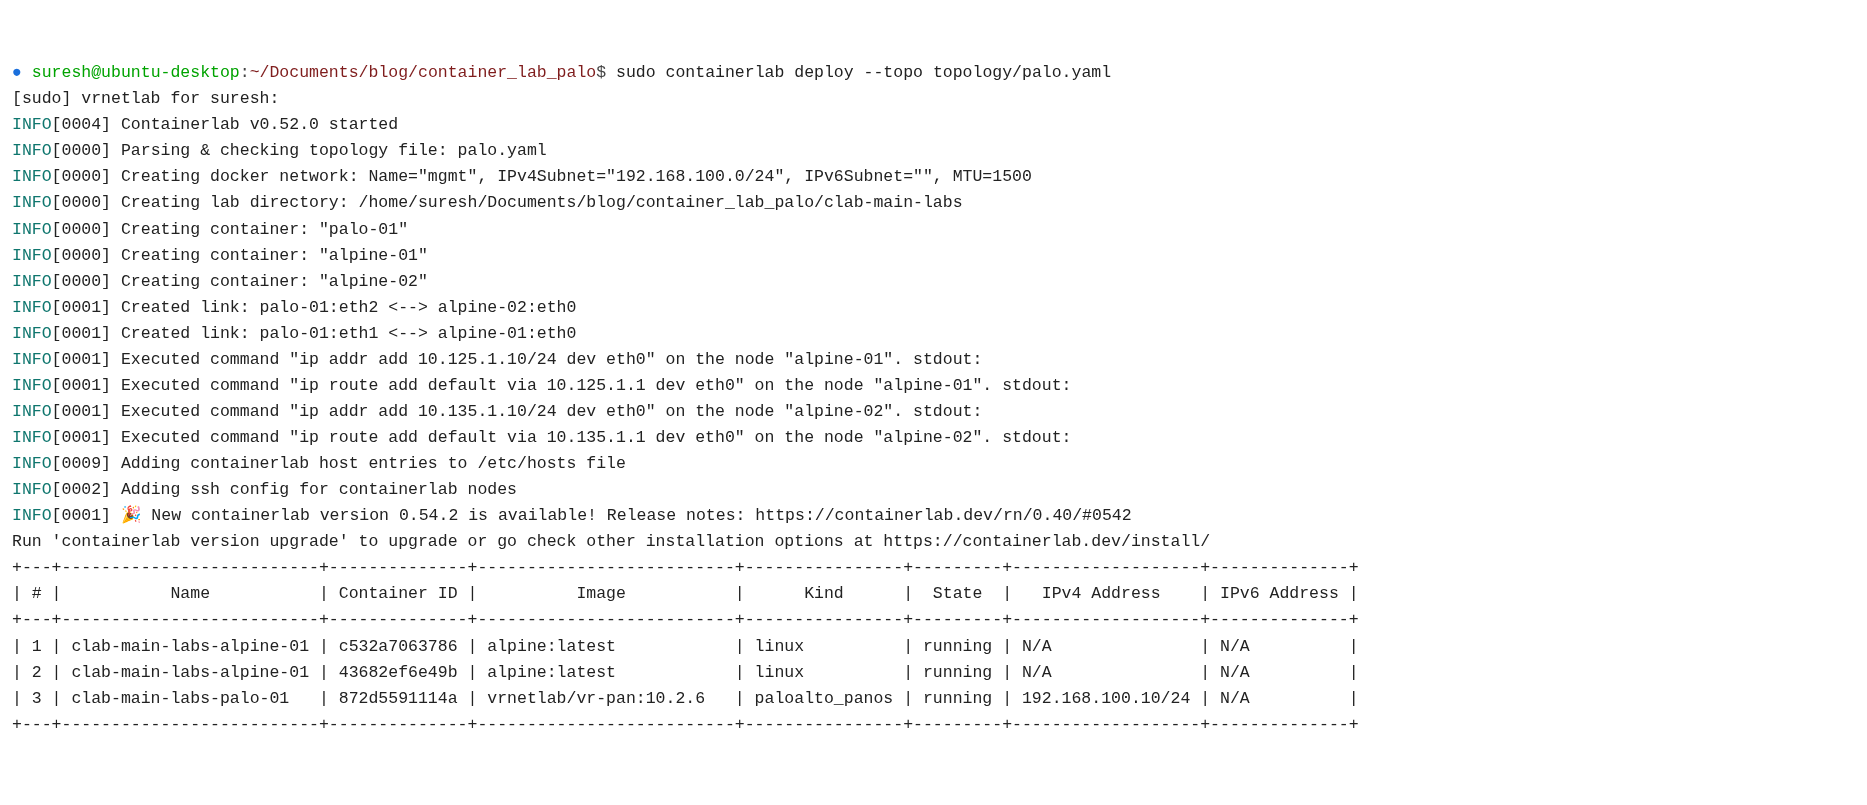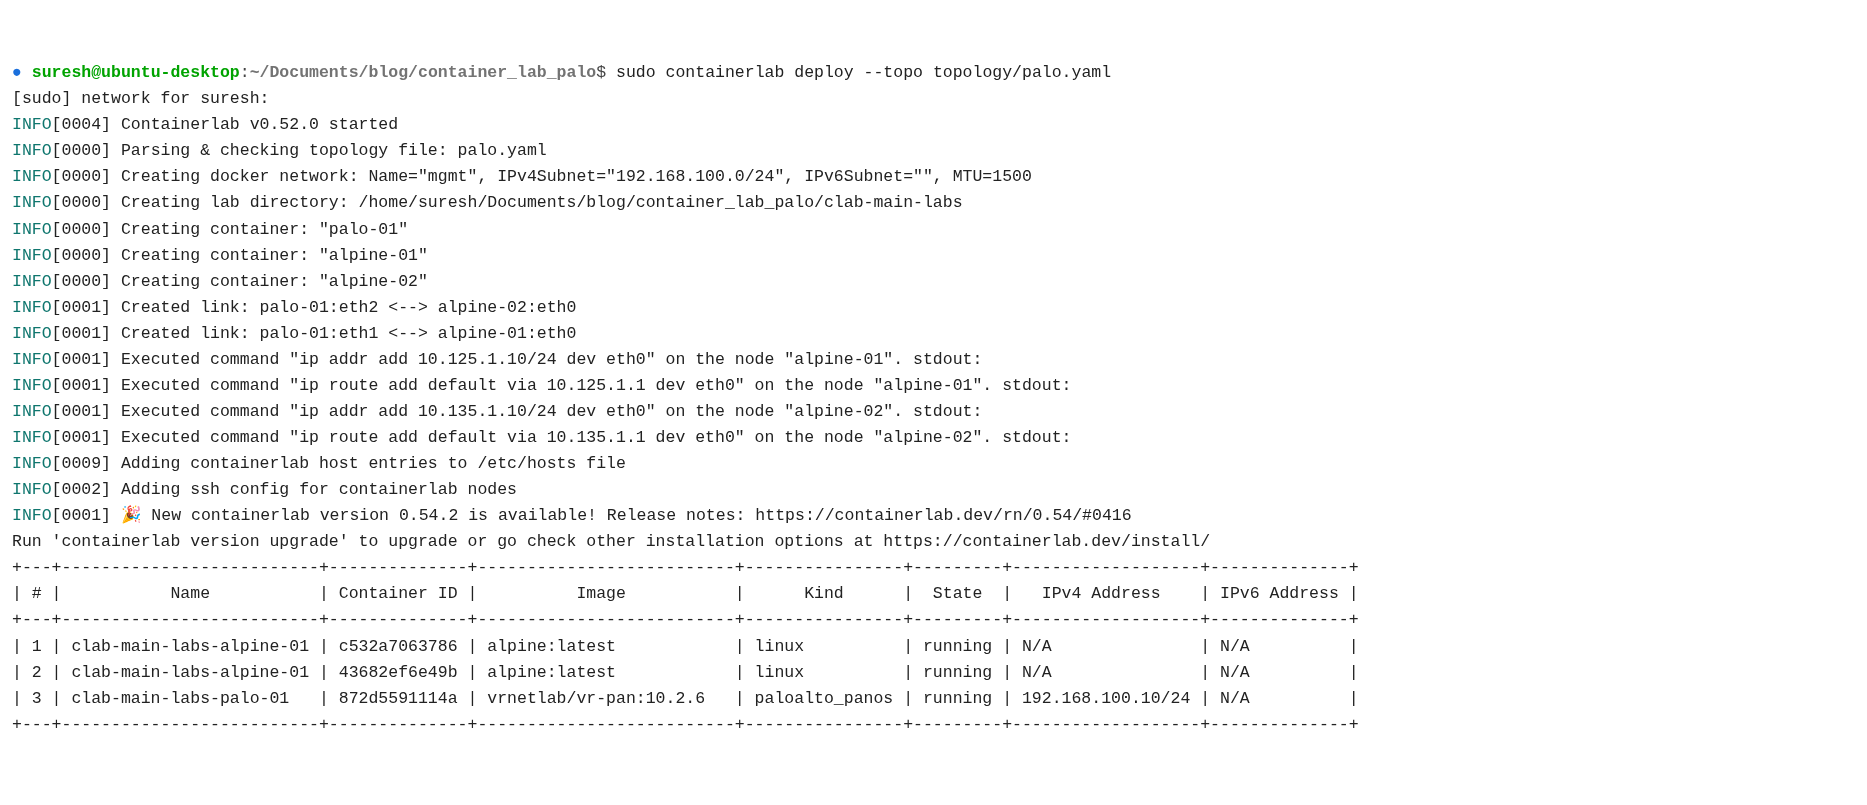--- a/index.html
+++ b/index.html
@@ -6,48 +6,48 @@
     margin: 0;
     padding: 8px 12px;
     background: #ffffff;
     font-family: "Consolas", "Menlo", "Monaco", "Courier New", monospace;
     font-size: 16.5px;
     line-height: 1.58;
     color: #222;
     white-space: pre;
   }
   .bullet { color: #1a6fdc; font-weight: 700; }
-  .green  { color: #00a300; font-weight: 700; }
-  .blue   { color: #737373; font-weight: 700; }
+  .green  { color: #00a300; font-weight: 400; }
+  .blue   { color: #7f1d1d; font-weight: 400; }
   .gray   { color: #444; }
   .info   { color: #0f766e; }
   .txt    { color: #222; margin-top: 23px; }
   .emoji  { }
 </style>
 </head>
 <body>
 
 <div><span class="bullet">● </span><span class="green">suresh@ubuntu-desktop</span><span class="gray">:</span><span class="blue">~/Documents/blog/container_lab_palo</span><span class="gray">$ </span><span class="txt">sudo containerlab deploy --topo topology/palo.yaml</span>
-<span class="txt">[sudo] network for suresh:</span>
+<span class="txt">[sudo] vrnetlab for suresh:</span>
 <span class="info">INFO</span><span class="txt">[0004] Containerlab v0.52.0 started</span>
 <span class="info">INFO</span><span class="txt">[0000] Parsing &amp; checking topology file: palo.yaml</span>
 <span class="info">INFO</span><span class="txt">[0000] Creating docker network: Name="mgmt", IPv4Subnet="192.168.100.0/24", IPv6Subnet="", MTU=1500</span>
 <span class="info">INFO</span><span class="txt">[0000] Creating lab directory: /home/suresh/Documents/blog/container_lab_palo/clab-main-labs</span>
 <span class="info">INFO</span><span class="txt">[0000] Creating container: "palo-01"</span>
 <span class="info">INFO</span><span class="txt">[0000] Creating container: "alpine-01"</span>
 <span class="info">INFO</span><span class="txt">[0000] Creating container: "alpine-02"</span>
 <span class="info">INFO</span><span class="txt">[0001] Created link: palo-01:eth2 &lt;--&gt; alpine-02:eth0</span>
 <span class="info">INFO</span><span class="txt">[0001] Created link: palo-01:eth1 &lt;--&gt; alpine-01:eth0</span>
 <span class="info">INFO</span><span class="txt">[0001] Executed command "ip addr add 10.125.1.10/24 dev eth0" on the node "alpine-01". stdout:</span>
 <span class="info">INFO</span><span class="txt">[0001] Executed command "ip route add default via 10.125.1.1 dev eth0" on the node "alpine-01". stdout:</span>
 <span class="info">INFO</span><span class="txt">[0001] Executed command "ip addr add 10.135.1.10/24 dev eth0" on the node "alpine-02". stdout:</span>
 <span class="info">INFO</span><span class="txt">[0001] Executed command "ip route add default via 10.135.1.1 dev eth0" on the node "alpine-02". stdout:</span>
 <span class="info">INFO</span><span class="txt">[0009] Adding containerlab host entries to /etc/hosts file</span>
 <span class="info">INFO</span><span class="txt">[0002] Adding ssh config for containerlab nodes</span>
-<span class="info">INFO</span><span class="txt">[0001] </span><span class="emoji">🎉</span><span class="txt"> New containerlab version 0.54.2 is available! Release notes: https://containerlab.dev/rn/0.54/#0416</span>
+<span class="info">INFO</span><span class="txt">[0001] </span><span class="emoji">🎉</span><span class="txt"> New containerlab version 0.54.2 is available! Release notes: https://containerlab.dev/rn/0.40/#0542</span>
 <span class="txt">Run 'containerlab version upgrade' to upgrade or go check other installation options at https://containerlab.dev/install/</span>
 <span class="txt">+---+--------------------------+--------------+--------------------------+----------------+---------+-------------------+--------------+</span>
 <span class="txt">| # |           Name           | Container ID |          Image           |      Kind      |  State  |   IPv4 Address    | IPv6 Address |</span>
 <span class="txt">+---+--------------------------+--------------+--------------------------+----------------+---------+-------------------+--------------+</span>
 <span class="txt">| 1 | clab-main-labs-alpine-01 | c532a7063786 | alpine:latest            | linux          | running | N/A               | N/A          |</span>
 <span class="txt">| 2 | clab-main-labs-alpine-01 | 43682ef6e49b | alpine:latest            | linux          | running | N/A               | N/A          |</span>
 <span class="txt">| 3 | clab-main-labs-palo-01   | 872d5591114a | vrnetlab/vr-pan:10.2.6   | paloalto_panos | running | 192.168.100.10/24 | N/A          |</span>
 <span class="txt">+---+--------------------------+--------------+--------------------------+----------------+---------+-------------------+--------------+</span></div>
 
 

